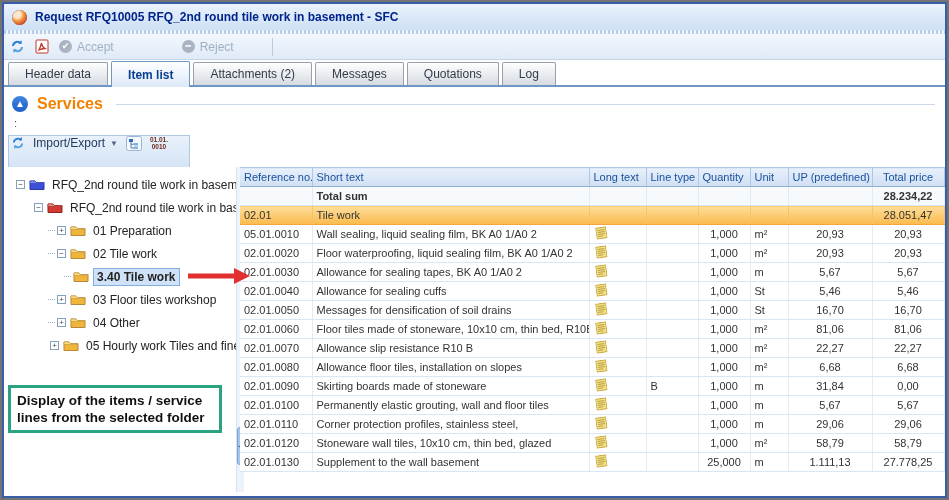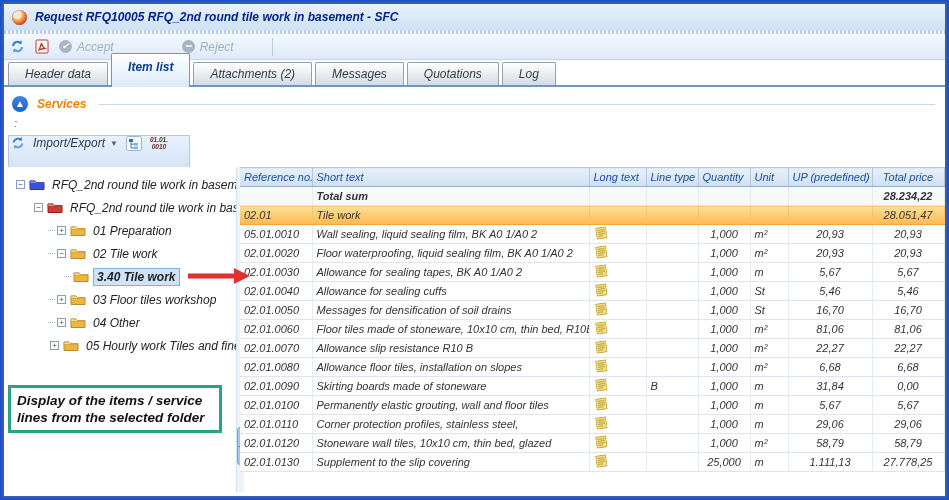--- a/index.html
+++ b/index.html
@@ -1,42 +1,42 @@
 <!DOCTYPE html>
 <html><head>
 <meta charset="utf-8">
 <style>
   * { margin:0; padding:0; box-sizing:border-box; }
   html,body { width:949px; height:500px; font-family:"Liberation Sans", sans-serif; background:#fff; }
-  .frame { position:relative; width:949px; height:500px; background:#1d4ed8;font-style:italic; }
+  .frame { position:relative; width:949px; height:500px; background:#737373; }
   .win { position:absolute; inset:2px; border:2px solid #3a5da8; background:#fff; display:flex; flex-direction:column; overflow:hidden; }
 
   
   .titlebar { height:26px; flex:0 0 26px; background:linear-gradient(#eaf2fc,#cde0f5); display:flex; align-items:center; padding-left:8px; gap:8px; }
   .title-text { font-size:12px; font-weight:bold; color:#00248c; }
   .app-icon { width:15px; height:15px; border-radius:50%; background:radial-gradient(circle at 35% 30%, #fbe6cf 0 25%, #f59a3e 45%, #c83c2a 80%); box-shadow:inset 0 0 1px #8a2f1e; }
   .gripper { height:4px; flex:0 0 4px; background:repeating-linear-gradient(90deg,#b9cde6 0 2px,#eef4fb 2px 4px); }
 
   
   .toolbar { height:26px; flex:0 0 26px; background:linear-gradient(#f2f7fd,#dfeaf7); border-bottom:1px solid #c3d4e8; display:flex; align-items:center; padding:0 6px; gap:10px; font-size:12px; }
   .tb-btn { display:flex; align-items:center; gap:5px; color:#9fb0c4; cursor:default; }
   .tb-sep { width:1px; height:18px; background:#b9cbe0; margin-left:28px; }
   .circle-ic { width:13px; height:13px; border-radius:50%; background:#a9b4c2; color:#fff; font-size:9px; line-height:13px; text-align:center; }
 
   
   .tabstrip { height:27px; flex:0 0 27px; background:#fff; border-bottom:2px solid #6f97c4; display:flex; align-items:flex-end; padding-left:4px; }
   .tab { height:23px; padding:0 16px; margin-right:3px; font-size:12px; color:#333a4a; line-height:22px; background:linear-gradient(#fefefe,#d6dbe2); border:1px solid #97a1ad; border-bottom:none; border-radius:2px 2px 0 0; cursor:pointer; }
-  .tab.active { height:34px; margin-bottom:-2px; line-height:26px; background:linear-gradient(#ffffff,#dce9f8); border-color:#6f97c4; color:#0b3d91; font-weight:bold; z-index:2; }
+  .tab.active { height:26px; margin-bottom:-2px; line-height:26px; background:linear-gradient(#ffffff,#dce9f8); border-color:#6f97c4; color:#0b3d91; font-weight:bold; z-index:2; }
 
   
   .content { position:relative; flex:1; background:#fff; overflow:hidden; }
 
   .svc-row { position:absolute; left:8px; right:10px; top:8px; height:18px; display:flex; align-items:center; gap:9px; }
   .svc-circle { width:16px; height:16px; border-radius:50%; background:linear-gradient(#3f85e0,#1e62c8); color:#fff; font-size:10px; line-height:16px; text-align:center; flex:0 0 16px; }
-  .svc-label { font-size:12px; font-weight:bold; color:#f08200; }
+  .svc-label { font-size:16px; font-weight:bold; color:#f08200; }
   .svc-line { flex:1; height:1px; background:#c9d8ea; margin-left:4px; }
   .colon { position:absolute; left:10px; top:30px; font-size:11px; color:#556; }
 
   .io-bar { position:absolute; left:4px; top:48px; width:182px; height:36px; background:linear-gradient(#e9f1fb,#d3e3f5); border:1px solid #b0c7e2; display:flex; align-items:flex-start; padding:0 2px; gap:8px; font-size:12px; color:#223a5e; }
   .dd-arrow { font-size:8px; color:#55677f; }
   .io-btn { display:flex; align-items:center; gap:5px; cursor:pointer; }
   .renumber { font-size:6.5px; font-weight:bold; color:#6e2a1d; line-height:7px; text-align:center; cursor:pointer; }
 
   
   .tree-panel { position:absolute; left:4px; top:80px; width:228px; bottom:4px; background:#fff; overflow:hidden; }
@@ -451,21 +451,21 @@
                       <path d="M2 3h7M2 5h7M2 7h7M2 9h5" stroke="#b09430" stroke-width="0.8"></path>
                     </svg></span></td>
                 <td></td>
                 <td class="num">1,000</td>
                 <td>m²</td>
                 <td class="num">58,79</td>
                 <td class="num">58,79</td>
               </tr>
               <tr>
                 <td>02.01.0130</td>
-                <td>Supplement to the slip covering</td>
+                <td>Supplement to the wall basement</td>
                 <td class="icon-cell"><span class="note-ic"><svg width="11" height="12" viewBox="0 0 11 12">
                       <rect x="0.5" y="0.5" width="10" height="11" fill="#f3e08a" stroke="#c9ab40"></rect>
                       <path d="M2 3h7M2 5h7M2 7h7M2 9h5" stroke="#b09430" stroke-width="0.8"></path>
                     </svg></span></td>
                 <td></td>
                 <td class="num">25,000</td>
                 <td>m</td>
                 <td class="num">1.111,13</td>
                 <td class="num">27.778,25</td>
               </tr>

